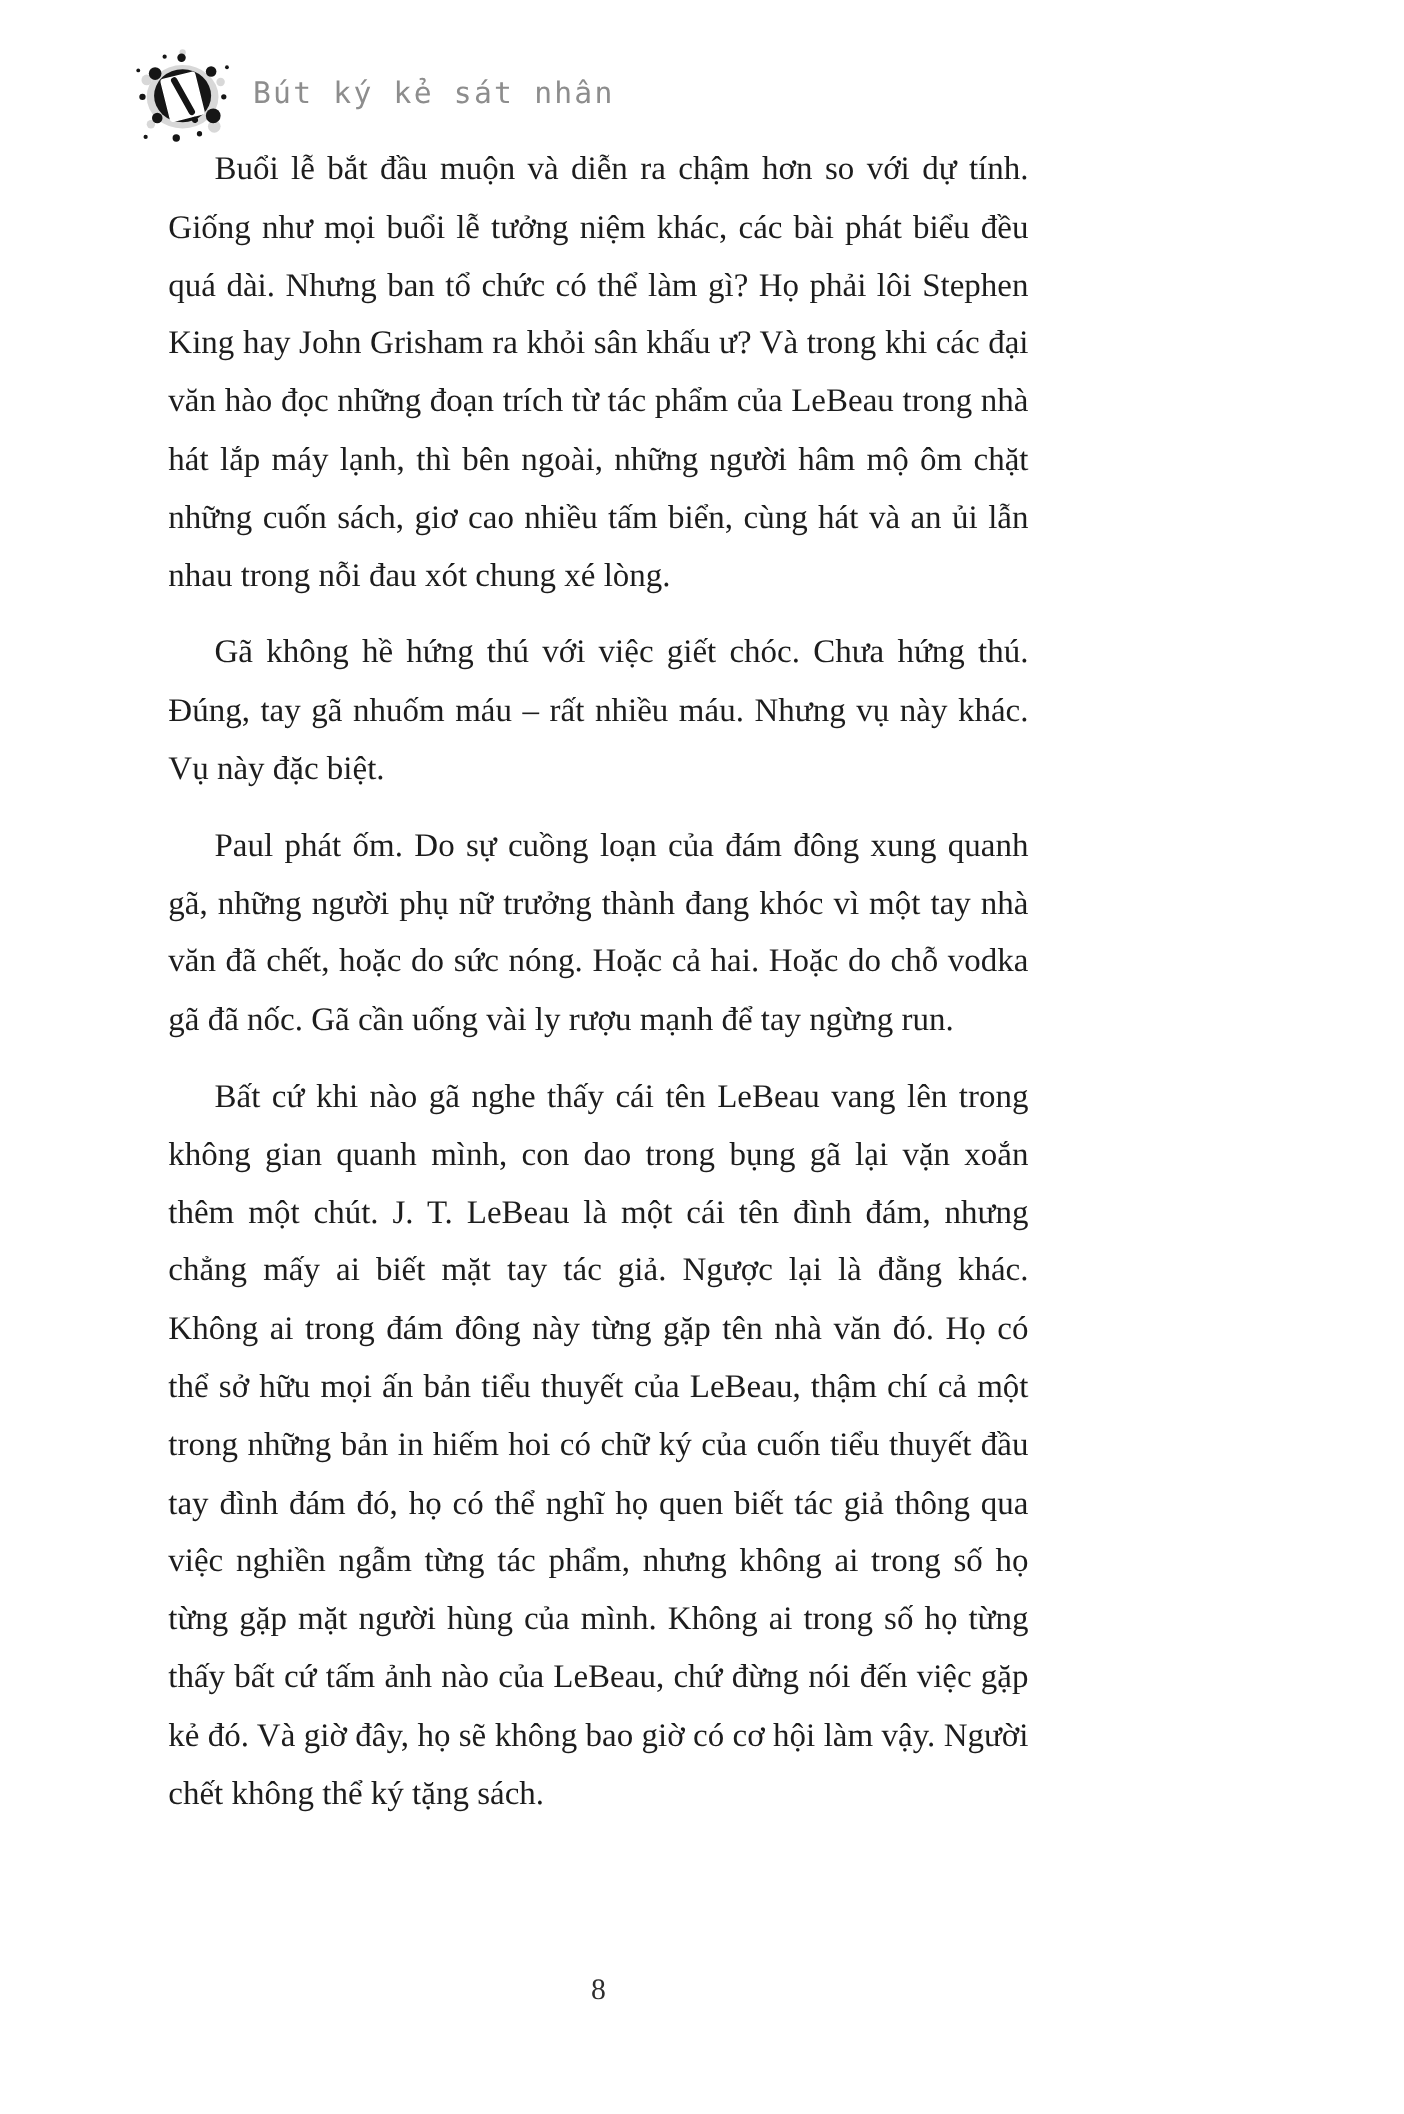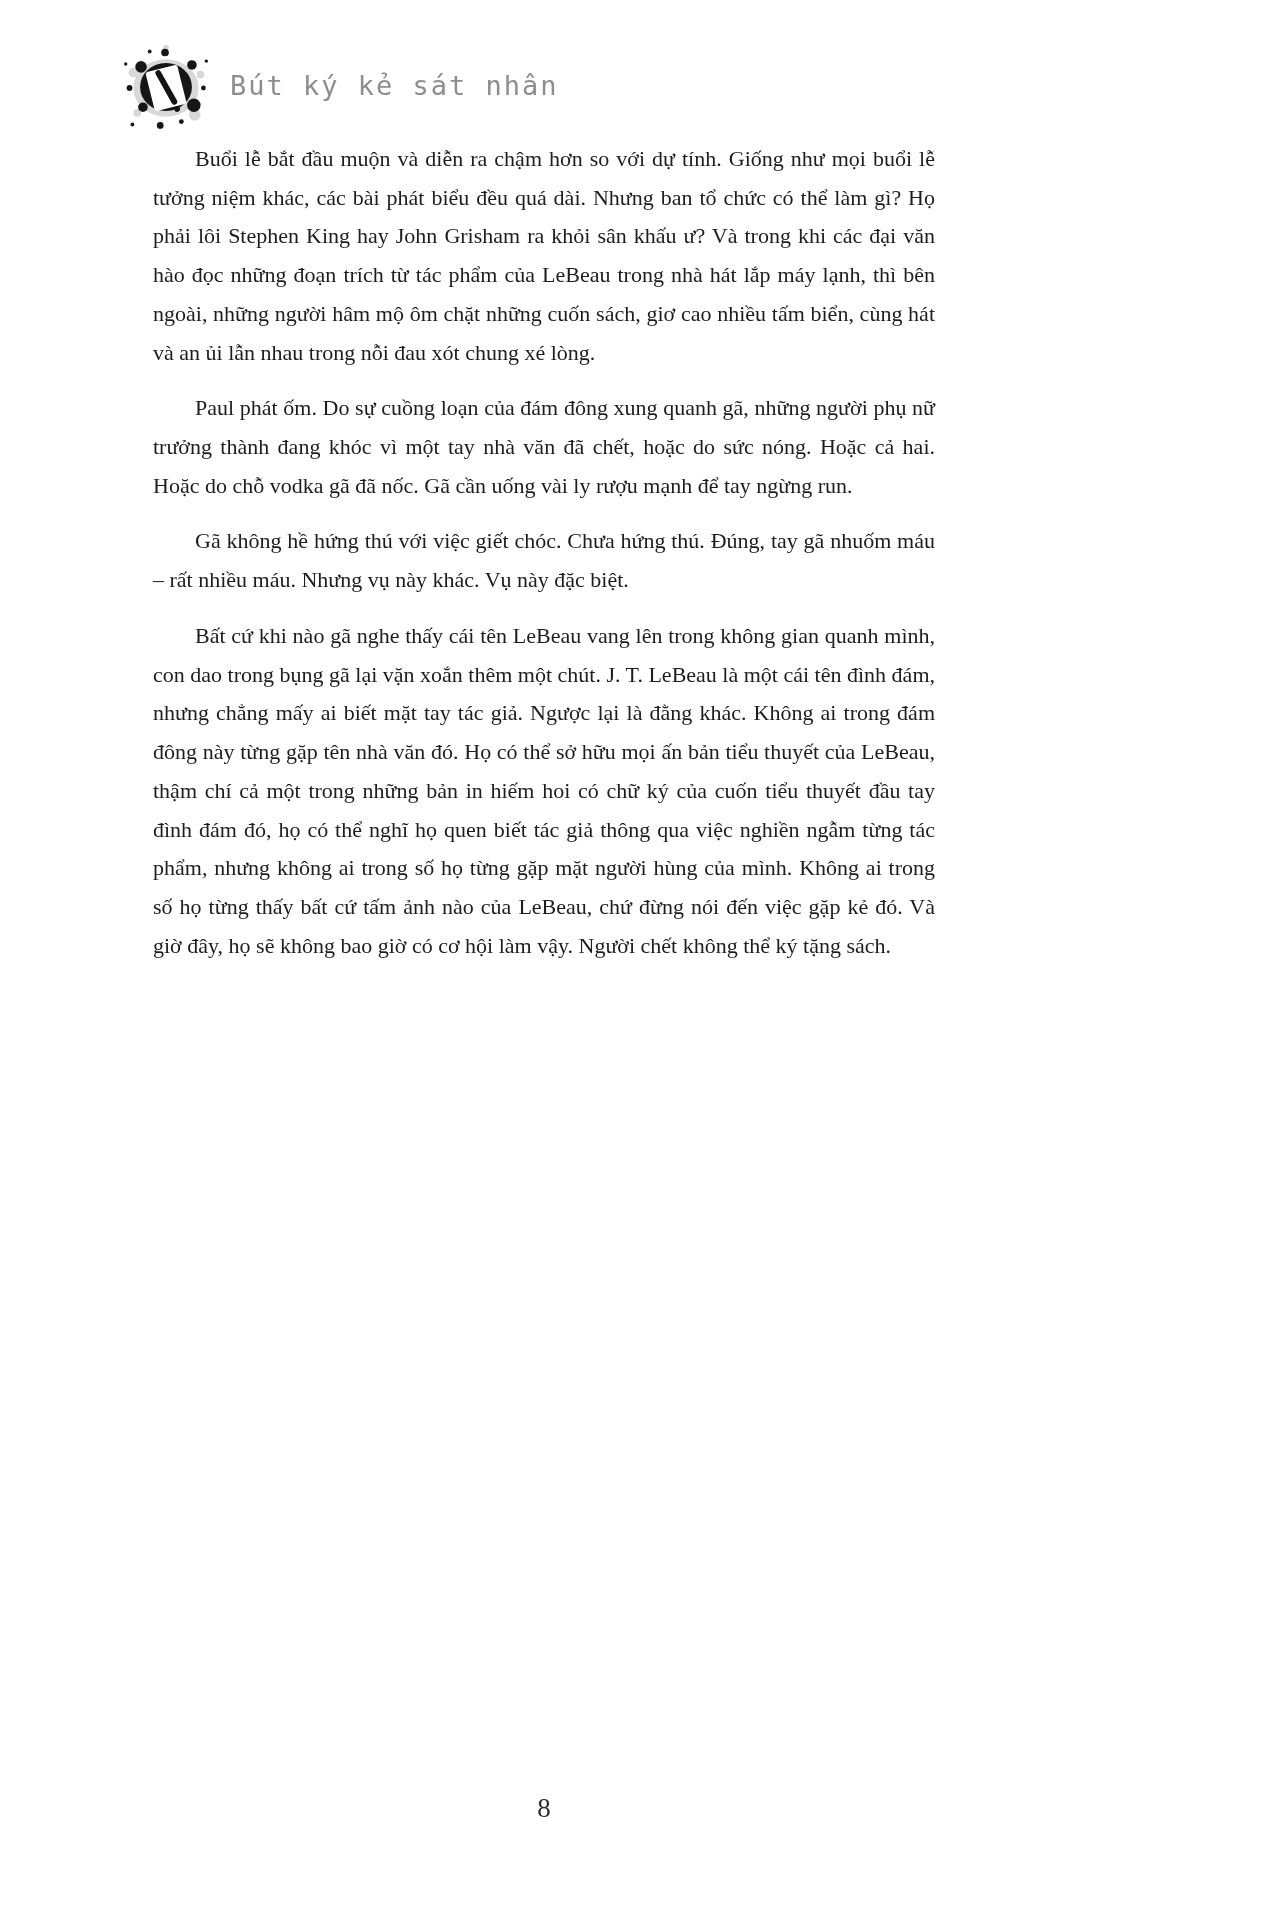--- a/index.html
+++ b/index.html
@@ -28,24 +28,24 @@
   }
   .header-title {
     font-family: "DejaVu Sans Mono", monospace;
     font-size: 27px;
     letter-spacing: 2px;
     color: #8d8d8d;
     padding-bottom: 6px;
   }
   .content {
     position: absolute;
-    top: 140px;
+    top: 128px;
     left: 153px;
     width: 782px;
-    font-size: 22px;
+    font-size: 30px;
     line-height: 1.76;
     text-align: justify;
   }
   .content p {
     text-indent: 42px;
     margin-bottom: 17px;
   }
   .page-number {
     position: absolute;
     top: 1793px;
@@ -97,20 +97,20 @@
           <path d="M46 33 L55 66" stroke="#141414" stroke-width="6" stroke-linecap="round"></path>
           <circle cx="56" cy="74" r="3" fill="#141414"></circle>
         </g>
       </svg>
     </span>
     <span class="header-title">Bút ký kẻ sát nhân</span>
   </div>
 
   <div class="content">
     <p>Buổi lễ bắt đầu muộn và diễn ra chậm hơn so với dự tính. Giống như mọi buổi lễ tưởng niệm khác, các bài phát biểu đều quá dài. Nhưng ban tổ chức có thể làm gì? Họ phải lôi Stephen King hay John Grisham ra khỏi sân khấu ư? Và trong khi các đại văn hào đọc những đoạn trích từ tác phẩm của LeBeau trong nhà hát lắp máy lạnh, thì bên ngoài, những người hâm mộ ôm chặt những cuốn sách, giơ cao nhiều tấm biển, cùng hát và an ủi lẫn nhau trong nỗi đau xót chung xé lòng.</p>
+    <p>Gã không hề hứng thú với việc giết chóc. Chưa hứng thú. Đúng, tay gã nhuốm máu – rất nhiều máu. Nhưng vụ này khác. Vụ này đặc biệt.</p>
     <p>Paul phát ốm. Do sự cuồng loạn của đám đông xung quanh gã, những người phụ nữ trưởng thành đang khóc vì một tay nhà văn đã chết, hoặc do sức nóng. Hoặc cả hai. Hoặc do chỗ vodka gã đã nốc. Gã cần uống vài ly rượu mạnh để tay ngừng run.</p>
-    <p>Gã không hề hứng thú với việc giết chóc. Chưa hứng thú. Đúng, tay gã nhuốm máu – rất nhiều máu. Nhưng vụ này khác. Vụ này đặc biệt.</p>
     <p>Bất cứ khi nào gã nghe thấy cái tên LeBeau vang lên trong không gian quanh mình, con dao trong bụng gã lại vặn xoắn thêm một chút. J. T. LeBeau là một cái tên đình đám, nhưng chẳng mấy ai biết mặt tay tác giả. Ngược lại là đằng khác. Không ai trong đám đông này từng gặp tên nhà văn đó. Họ có thể sở hữu mọi ấn bản tiểu thuyết của LeBeau, thậm chí cả một trong những bản in hiếm hoi có chữ ký của cuốn tiểu thuyết đầu tay đình đám đó, họ có thể nghĩ họ quen biết tác giả thông qua việc nghiền ngẫm từng tác phẩm, nhưng không ai trong số họ từng gặp mặt người hùng của mình. Không ai trong số họ từng thấy bất cứ tấm ảnh nào của LeBeau, chứ đừng nói đến việc gặp kẻ đó. Và giờ đây, họ sẽ không bao giờ có cơ hội làm vậy. Người chết không thể ký tặng sách.</p>
   </div>
 
   <div class="page-number">8</div>
 
 </div>
 
 </body></html>

